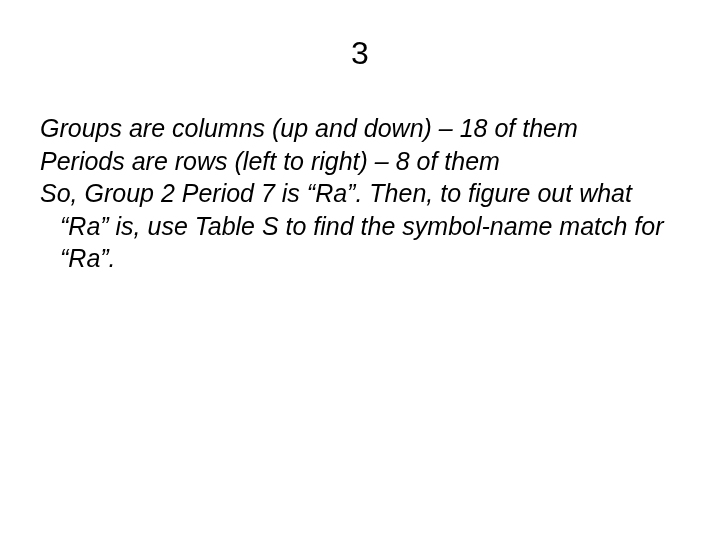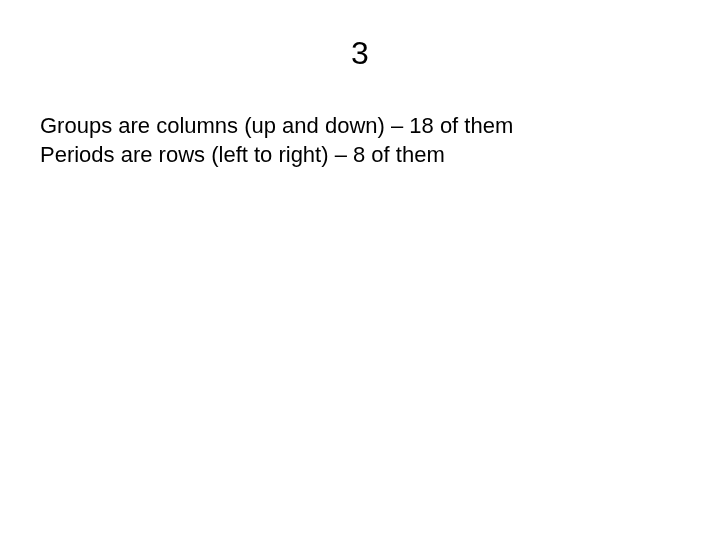--- a/index.html
+++ b/index.html
@@ -21,31 +21,33 @@
       padding: 30px 40px;
     }
     .slide-title {
       text-align: center;
       font-size: 32px;
       font-weight: normal;
       margin-bottom: 40px;
       margin-top: 5px;
     }
     .slide-body {
-      font-size: 22px;
+      font-size: 25px;
       line-height: 1.3;
+      font-style: italic;
     }
     .body-para {
       margin: 0;
       padding-left: 20px;
       text-indent: -20px;
     }
   </style>
 </head>
 <body>
 
 <div class="slide">
   <h1 class="slide-title">3</h1>
   <div class="slide-body">
     <p class="body-para">Groups are columns (up and down) – 18 of them</p>
     <p class="body-para">Periods are rows (left to right) – 8 of them</p>
+    <p class="body-para">So, Group 2 Period 7 is “Ra”.  Then, to figure out what “Ra” is, use Table S to find the symbol-name match for “Ra”.</p>
   </div>
 </div>
 
 </body></html>

